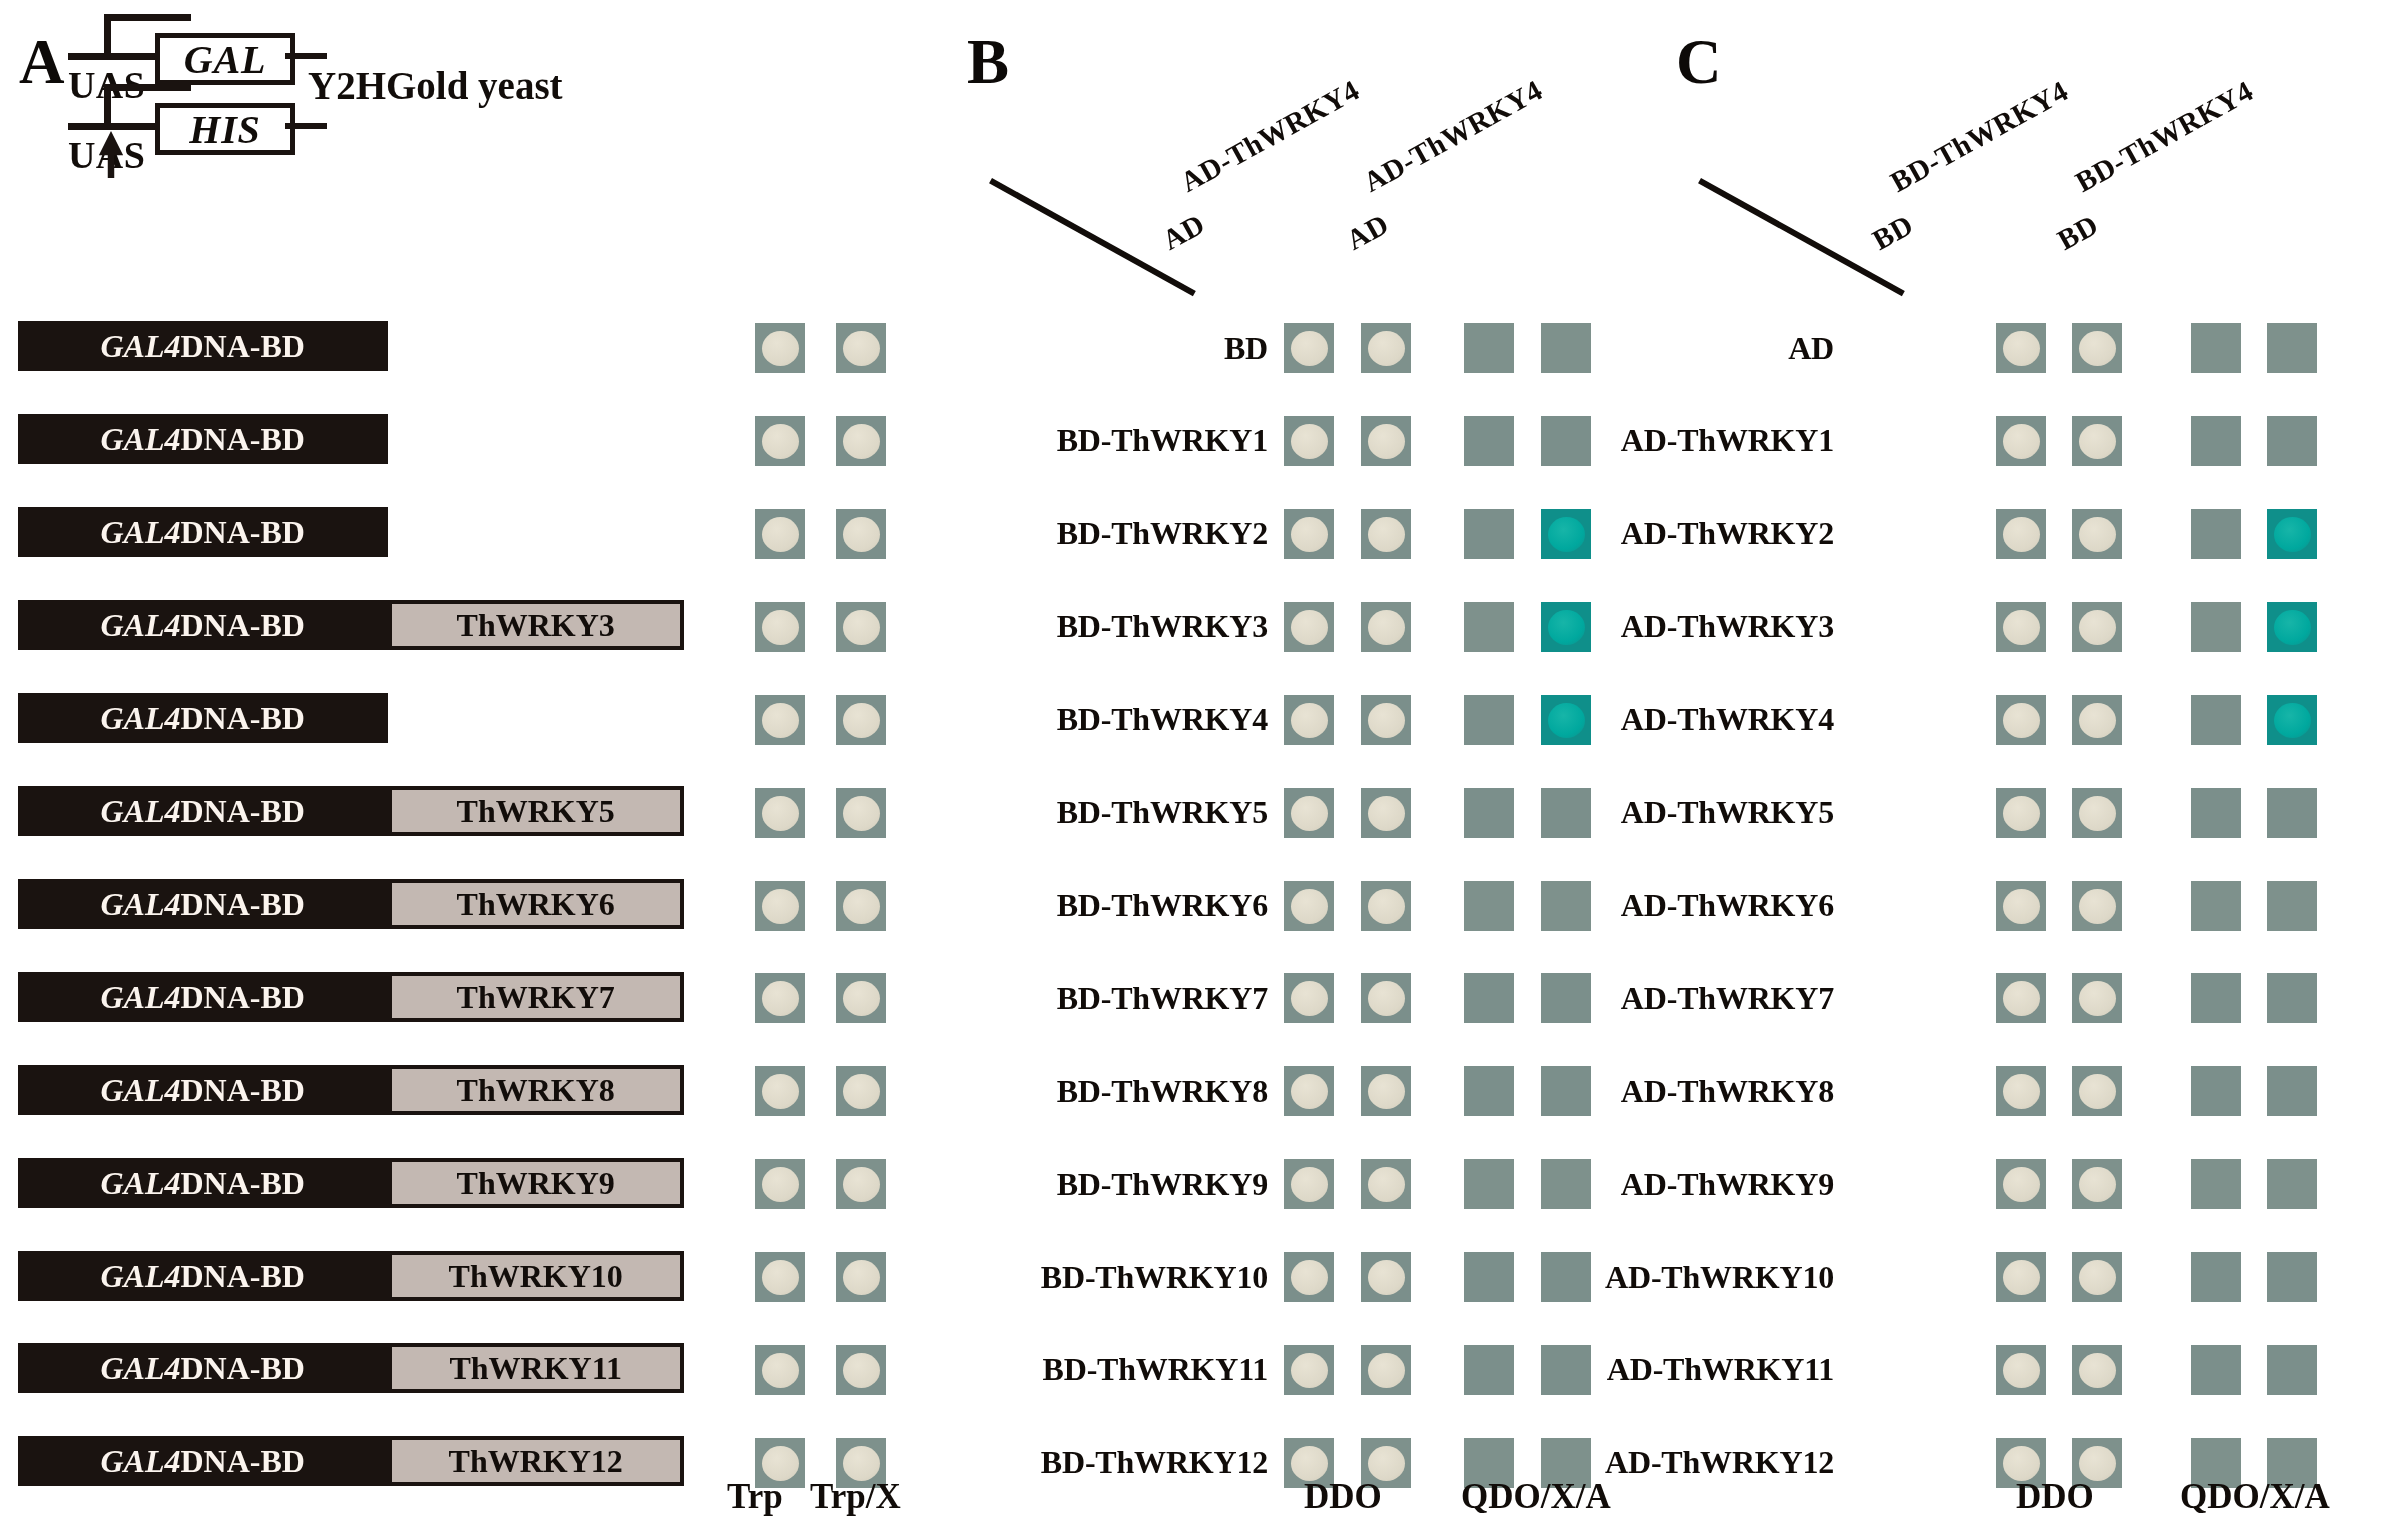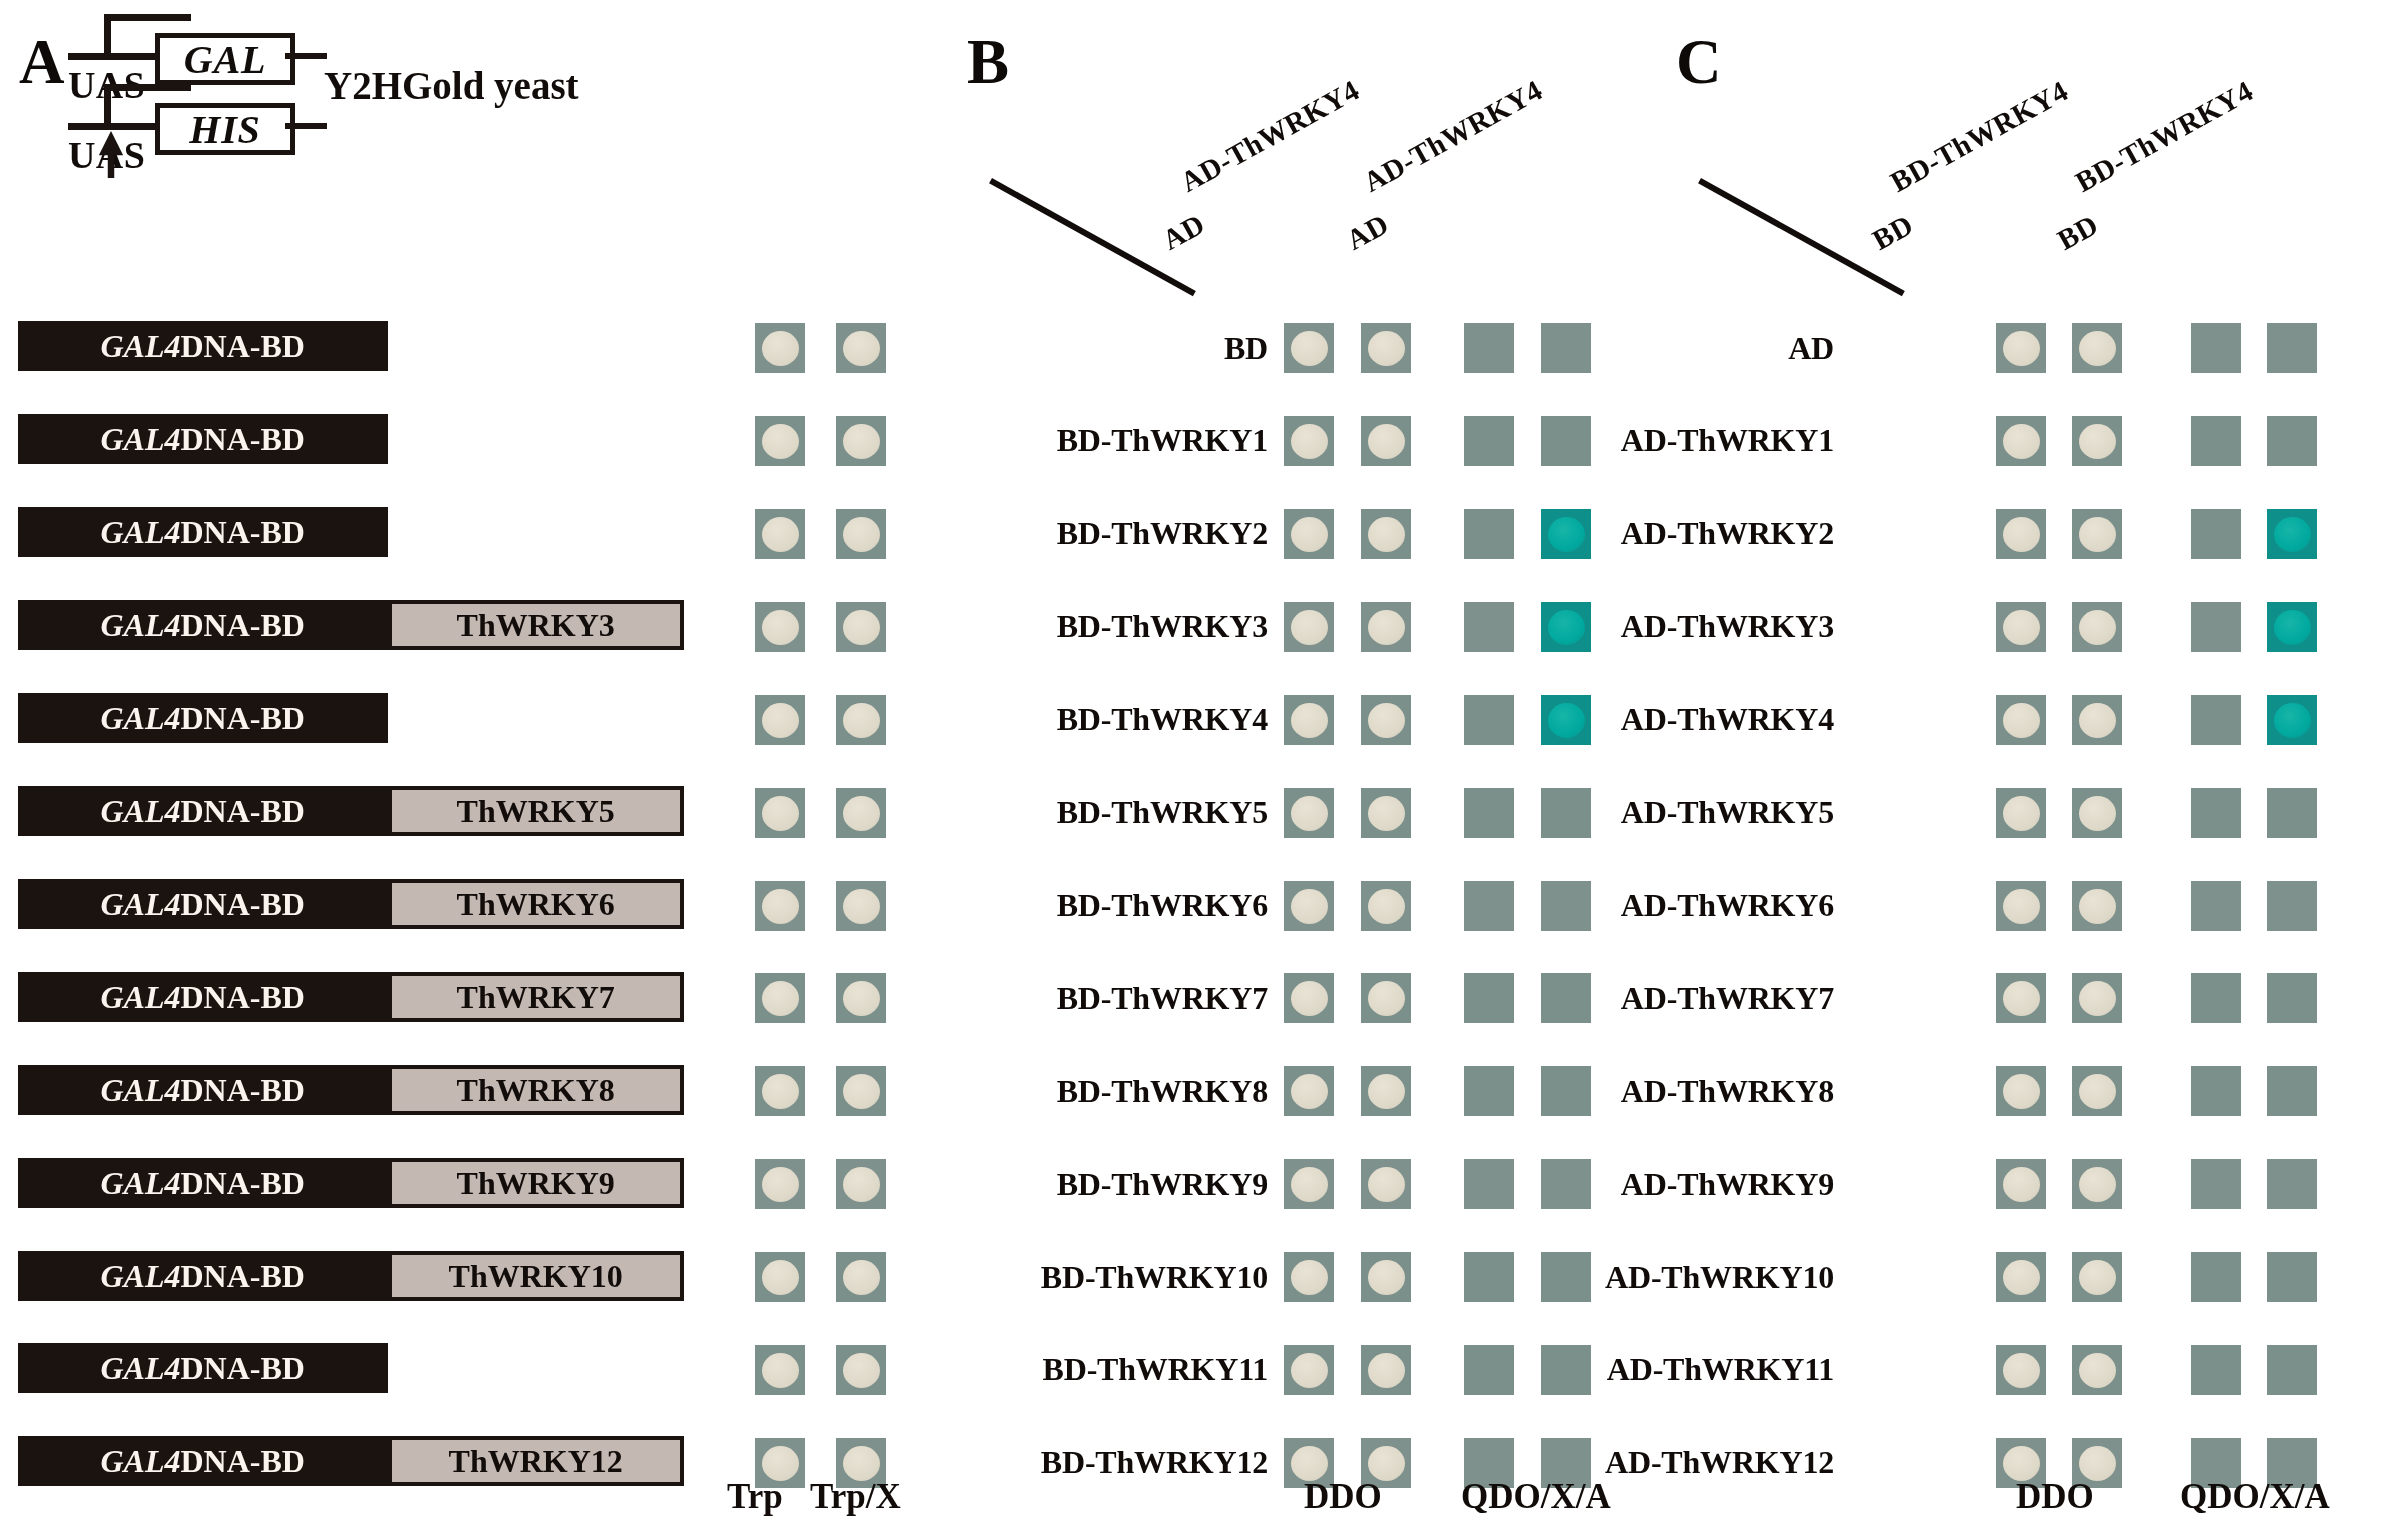--- a/index.html
+++ b/index.html
@@ -21,21 +21,20 @@
     font-style:italic;font-weight:700;font-size:40px;letter-spacing:0.8px;
     color:#110d0a;
   }
   .uas-lbl{
     position:absolute;font-weight:700;font-size:38px;color:#120d0a;
     font-family:"Liberation Serif",serif;letter-spacing:0.4px;
   }
   .y2h-lbl{
     position:absolute;font-weight:700;font-size:39px;color:#120d0a;
     white-space:nowrap;
-    margin-left:16px;
   }
   .arrow-up{position:absolute;}
   
   .construct{
     position:absolute;height:50px;display:flex;align-items:stretch;
     box-sizing:border-box;
   }
   .bd-seg{
     background:#1a1310;display:flex;align-items:center;justify-content:center;
     color:#fbf4ee;white-space:nowrap;box-sizing:border-box;
@@ -176,20 +175,21 @@
         <span class="ital">GAL4</span>
         <span class="rom"> DNA-BD</span>
       </div>
       <div class="prey-seg" style="width: 296px;">ThWRKY10</div>
     </div>
     <div class="construct" style="left: 17.7px; top: 1343px;">
       <div class="bd-seg" style="width: 370px;">
         <span class="ital">GAL4</span>
         <span class="rom"> DNA-BD</span>
       </div>
+      <div class="prey-seg" style="width: 296px;">ThWRKY11</div>
     </div>
     <div class="construct" style="left: 17.7px; top: 1436px;">
       <div class="bd-seg" style="width: 370px;">
         <span class="ital">GAL4</span>
         <span class="rom"> DNA-BD</span>
       </div>
       <div class="prey-seg" style="width: 296px;">ThWRKY12</div>
     </div>
   </div>
 <div id="panelA-spots">

